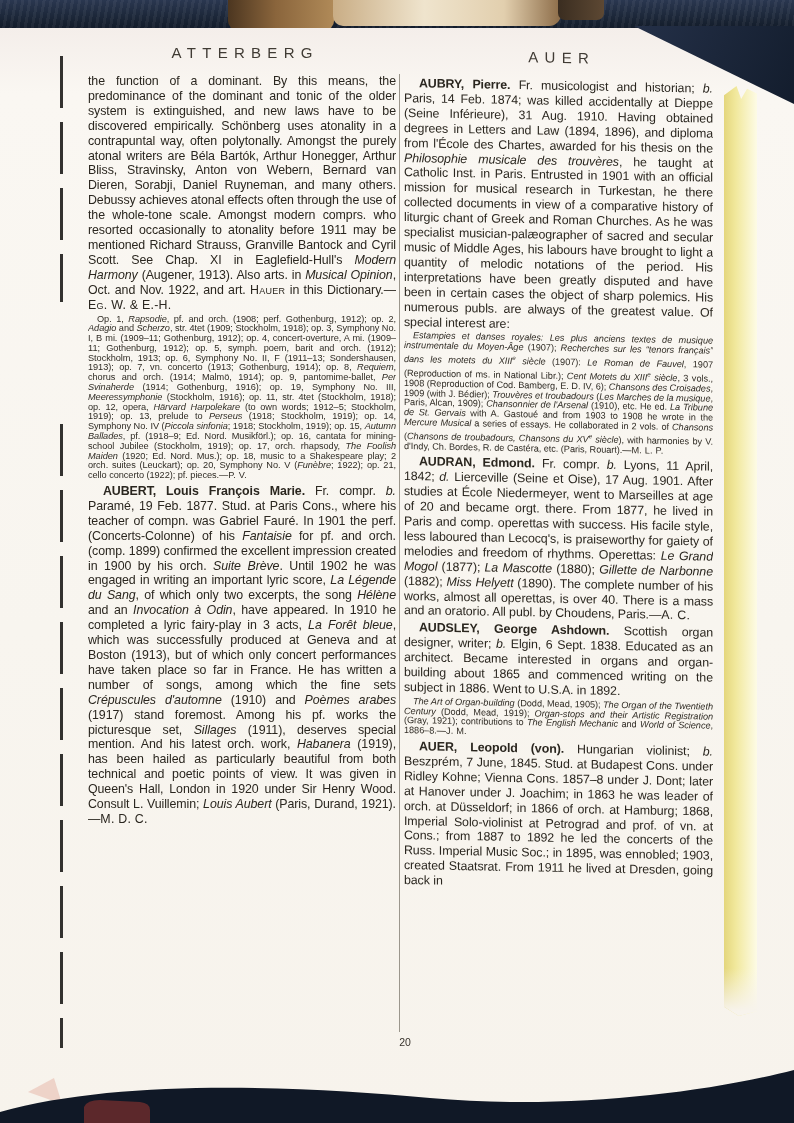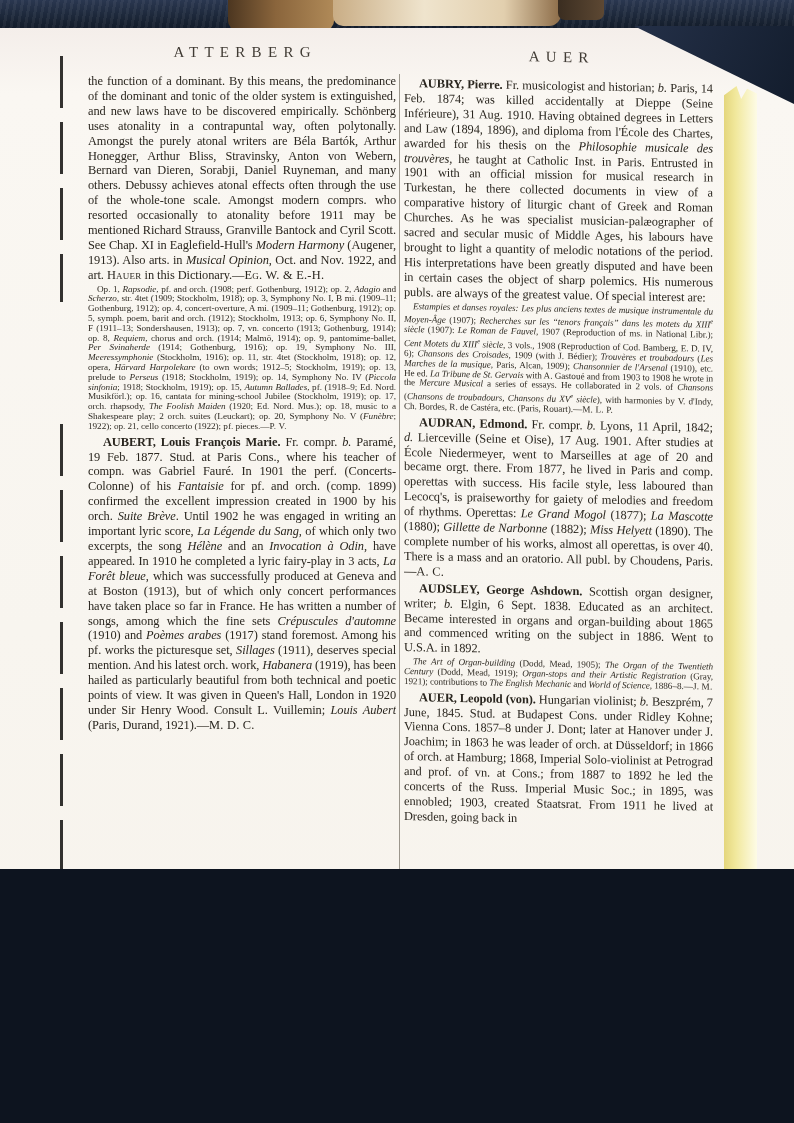--- a/index.html
+++ b/index.html
@@ -1,17 +1,17 @@
 <!DOCTYPE html>
 <html style="--cover-light: #2a3750; --cover: #16202f; --paper: #f8f5ef; --page-edge-yellow: #f1e89c; --maroon: #5c282b; --ink: #2a261f;"><head>
 <meta charset="utf-8">
 <style>
   html,body{margin:0;padding:0;background:#0d141f;}
-  .stage{position:relative;width:794px;height:869px;overflow:hidden;
-         background:#eab308;font-family:Liberation Serif, serif;}
+  .stage{position:relative;width:794px;height:1123px;overflow:hidden;
+         background:#eab308;font-family:Liberation Sans, sans-serif;}
 
   
   .cover-band{position:absolute;left:0;top:0;width:794px;height:34px;
     background:linear-gradient(180deg,var(--cover-light,#2a3750),#16202f 70%,#101826);}
   .cover-band:after{content:"";position:absolute;inset:0;
     background:repeating-linear-gradient(100deg,rgba(255,255,255,.05) 0 3px,transparent 3px 7px);}
 
   
   .wood-dark{position:absolute;left:228px;top:0;width:106px;height:30px;border-radius:0 0 9px 9px;
     background:linear-gradient(90deg,#4c3620,#8a653c 45%,#b08a58);}
@@ -56,21 +56,21 @@
   .para{margin:0;color:#2a261f;}
   .body{font-size:12.4px;line-height:14.9px;text-align:justify;letter-spacing:-.08px;}
   .cont{text-indent:0;}
   .entry{text-indent:15px;margin-top:2px;}
   .works{font-size:9.2px;line-height:9.8px;text-align:justify;text-indent:9px;
     margin-top:2px;margin-bottom:3px;color:#2f2b24;letter-spacing:-.05px;}
   .para b{font-weight:700;}
   .sc{font-variant:small-caps;letter-spacing:.02em;}
   sup{font-size:68%;}
 
-  .pagenum{position:absolute;left:393px;top:1036px;width:24px;
+  .pagenum{position:absolute;left:393px;top:1036px;width:24px;text-align:center;
     font-size:10.5px;color:#37322b;}
 
   .bottom-svg{position:absolute;left:0;top:1050px;}
 </style>
 </head>
 <body>
 
 <div class="stage">
   <div class="cover-band"></div>
   <div class="wood-dark"></div>

